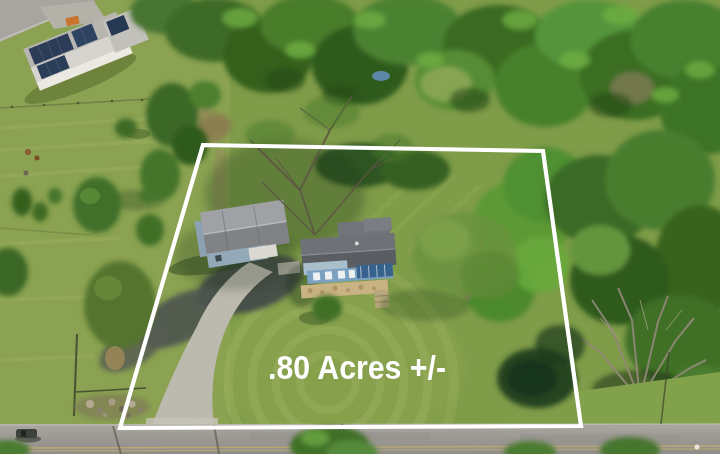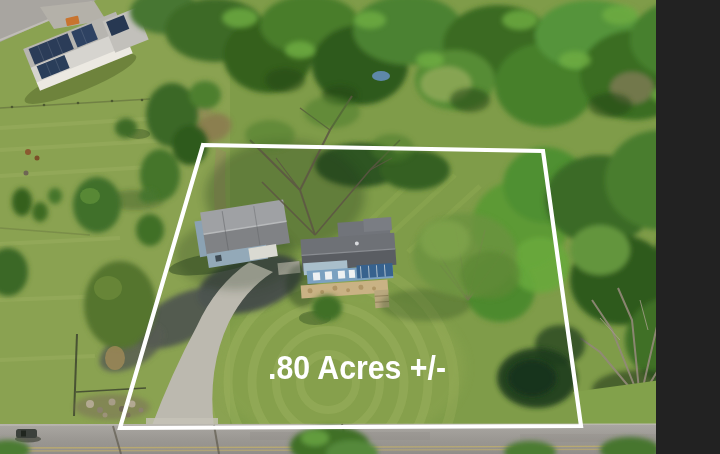--- a/index.html
+++ b/index.html
@@ -1,17 +1,17 @@
 <!DOCTYPE html>
 <html><head>
 <meta charset="utf-8">
 <style>
   html,body{margin:0;padding:0;background:#222;}
   .stage{
-    position:relative;width:656px;height:454px;overflow:hidden;
+    position:relative;width:720px;height:454px;overflow:hidden;
     font-family:"Liberation Sans","DejaVu Sans",sans-serif;
     text-decoration:underline;
   }
   .stage svg{display:block;}
   text.acreage{
     font-family:"Liberation Sans","DejaVu Sans",sans-serif;
     font-weight:bold;
     paint-order:stroke;
   }
 </style>

